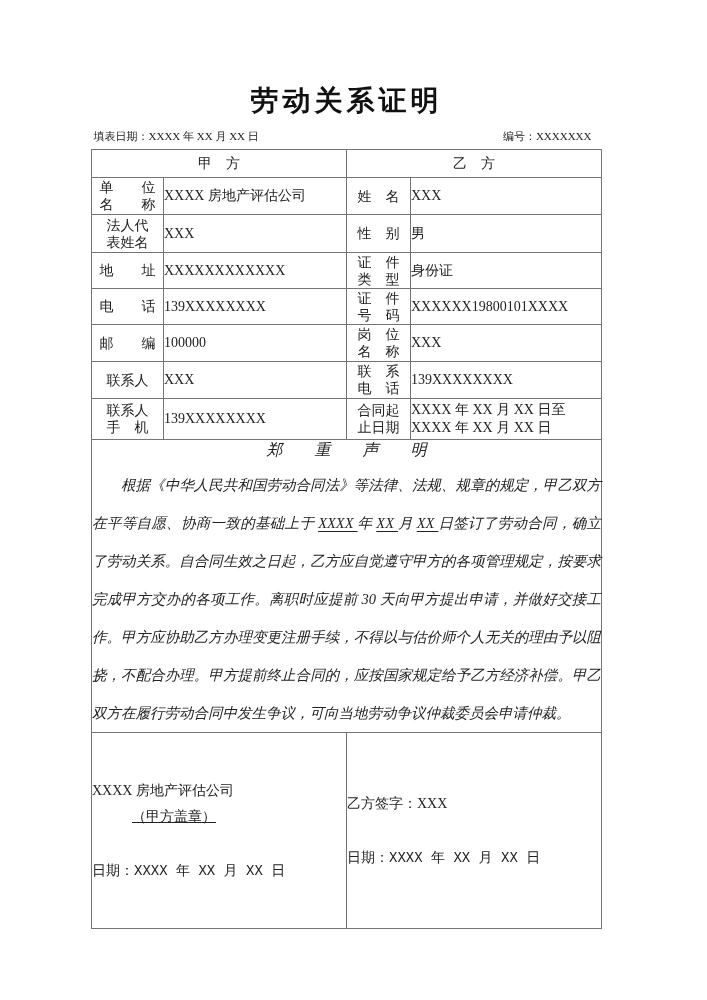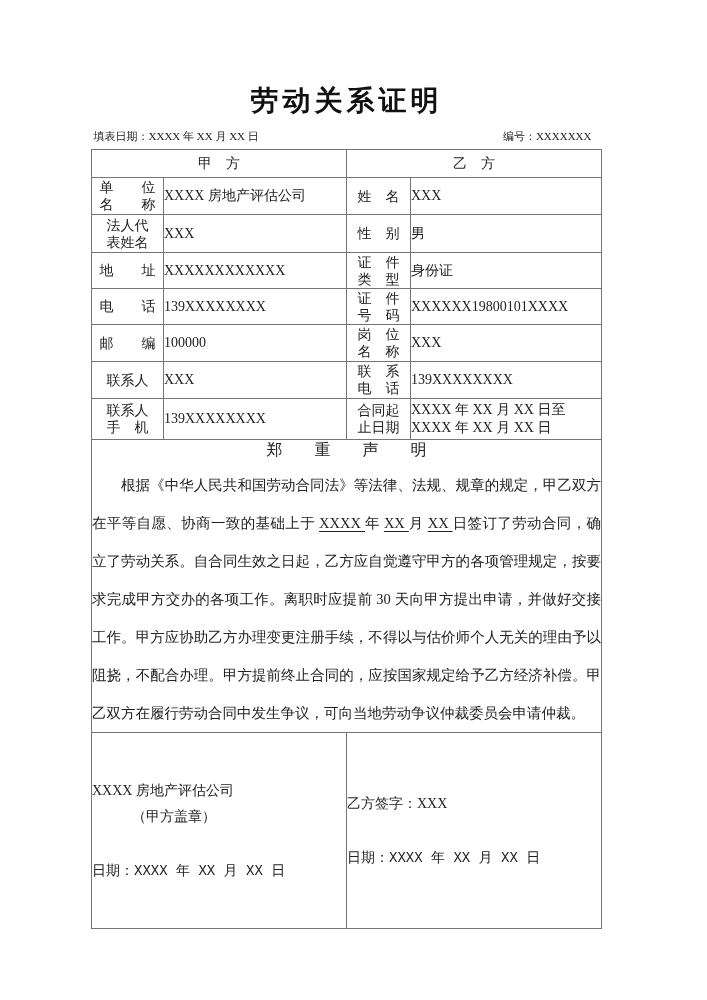--- a/index.html
+++ b/index.html
@@ -73,20 +73,21 @@
     font-size: 14.5px;
   }
   tr.r37 { height: 37px; }
   tr.r38 { height: 38px; font-family: Liberation Serif, serif; }
   tr.r36 { height: 36px; }
   tr.r41 { height: 41px; }
   td.decl-cell {
     vertical-align: top;
     height: 235px;
     padding: 7px 7px 0 10px;
+    font-style: italic;
   }
   .decl-title {
     text-align: center;
     font-size: 16px;
     line-height: 20px;
     margin: 0 0 6px 0;
   }
   .decl-para {
     margin: 0;
     font-size: 14.5px;
@@ -103,21 +104,21 @@
     padding: 58px 0 0 97px;
     font-size: 14.5px;
     line-height: 26px;
   }
   td.sig-b {
     vertical-align: top;
     padding: 86px 0 0 70px;
     font-size: 14.5px;
     line-height: 26px;
   }
-  .sig-seal { margin-left: 40px; }
+  .sig-seal { margin-left: 40px; text-decoration: underline; }
   .sig-date { margin-top: 28px; font-family: Liberation Mono, monospace; }
 </style>
 </head>
 <body>
 
 <div class="page">
 
   <h1 class="doc-title">劳动关系证明</h1>
 
   <div class="meta-row">

